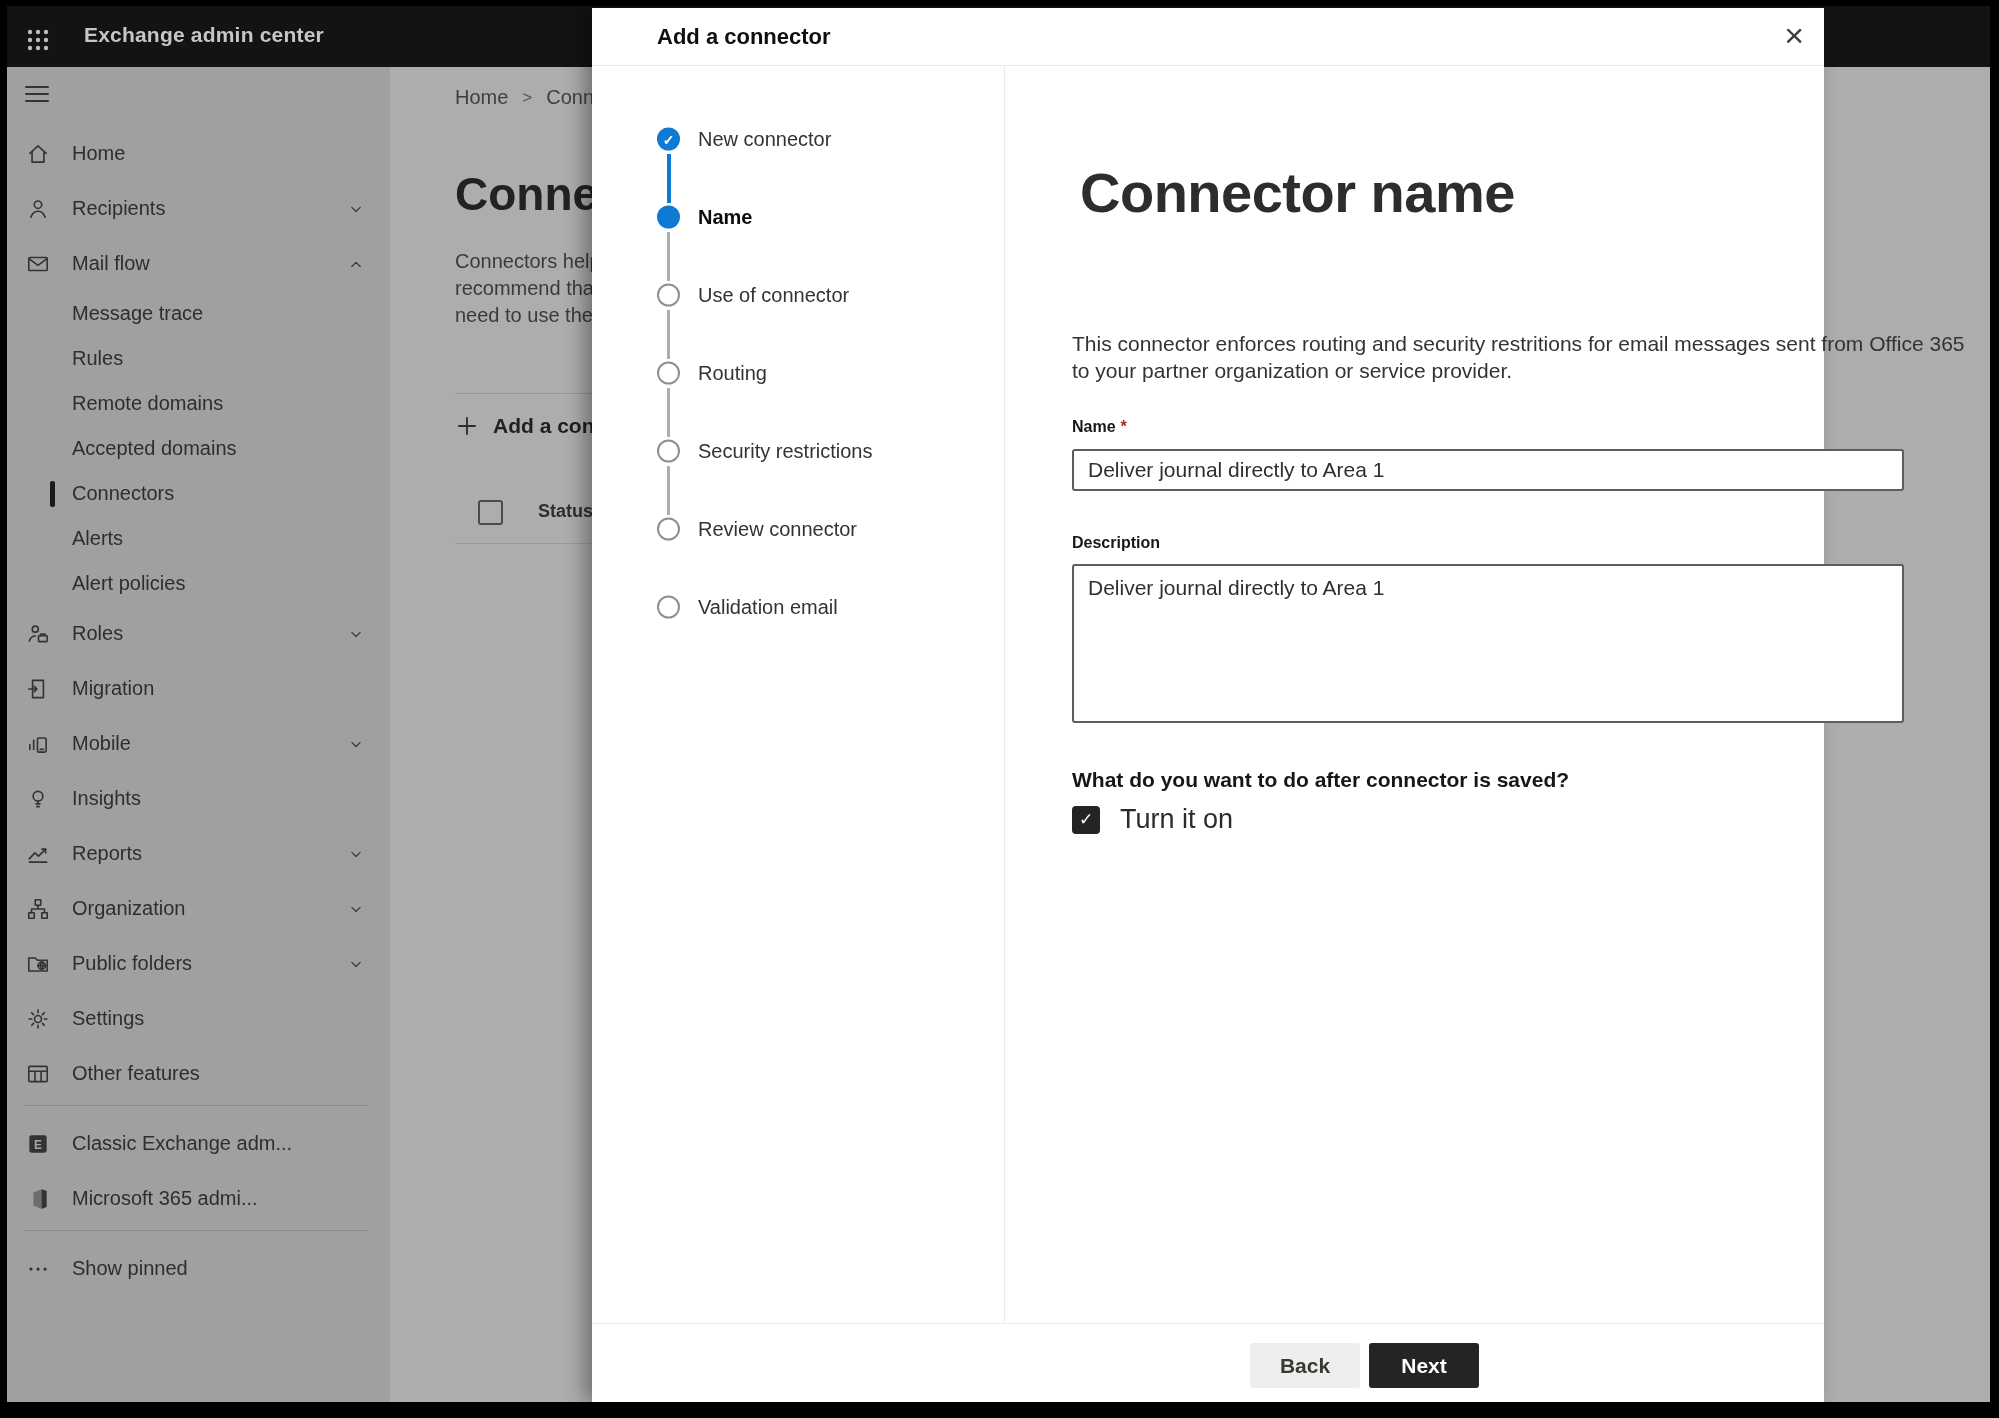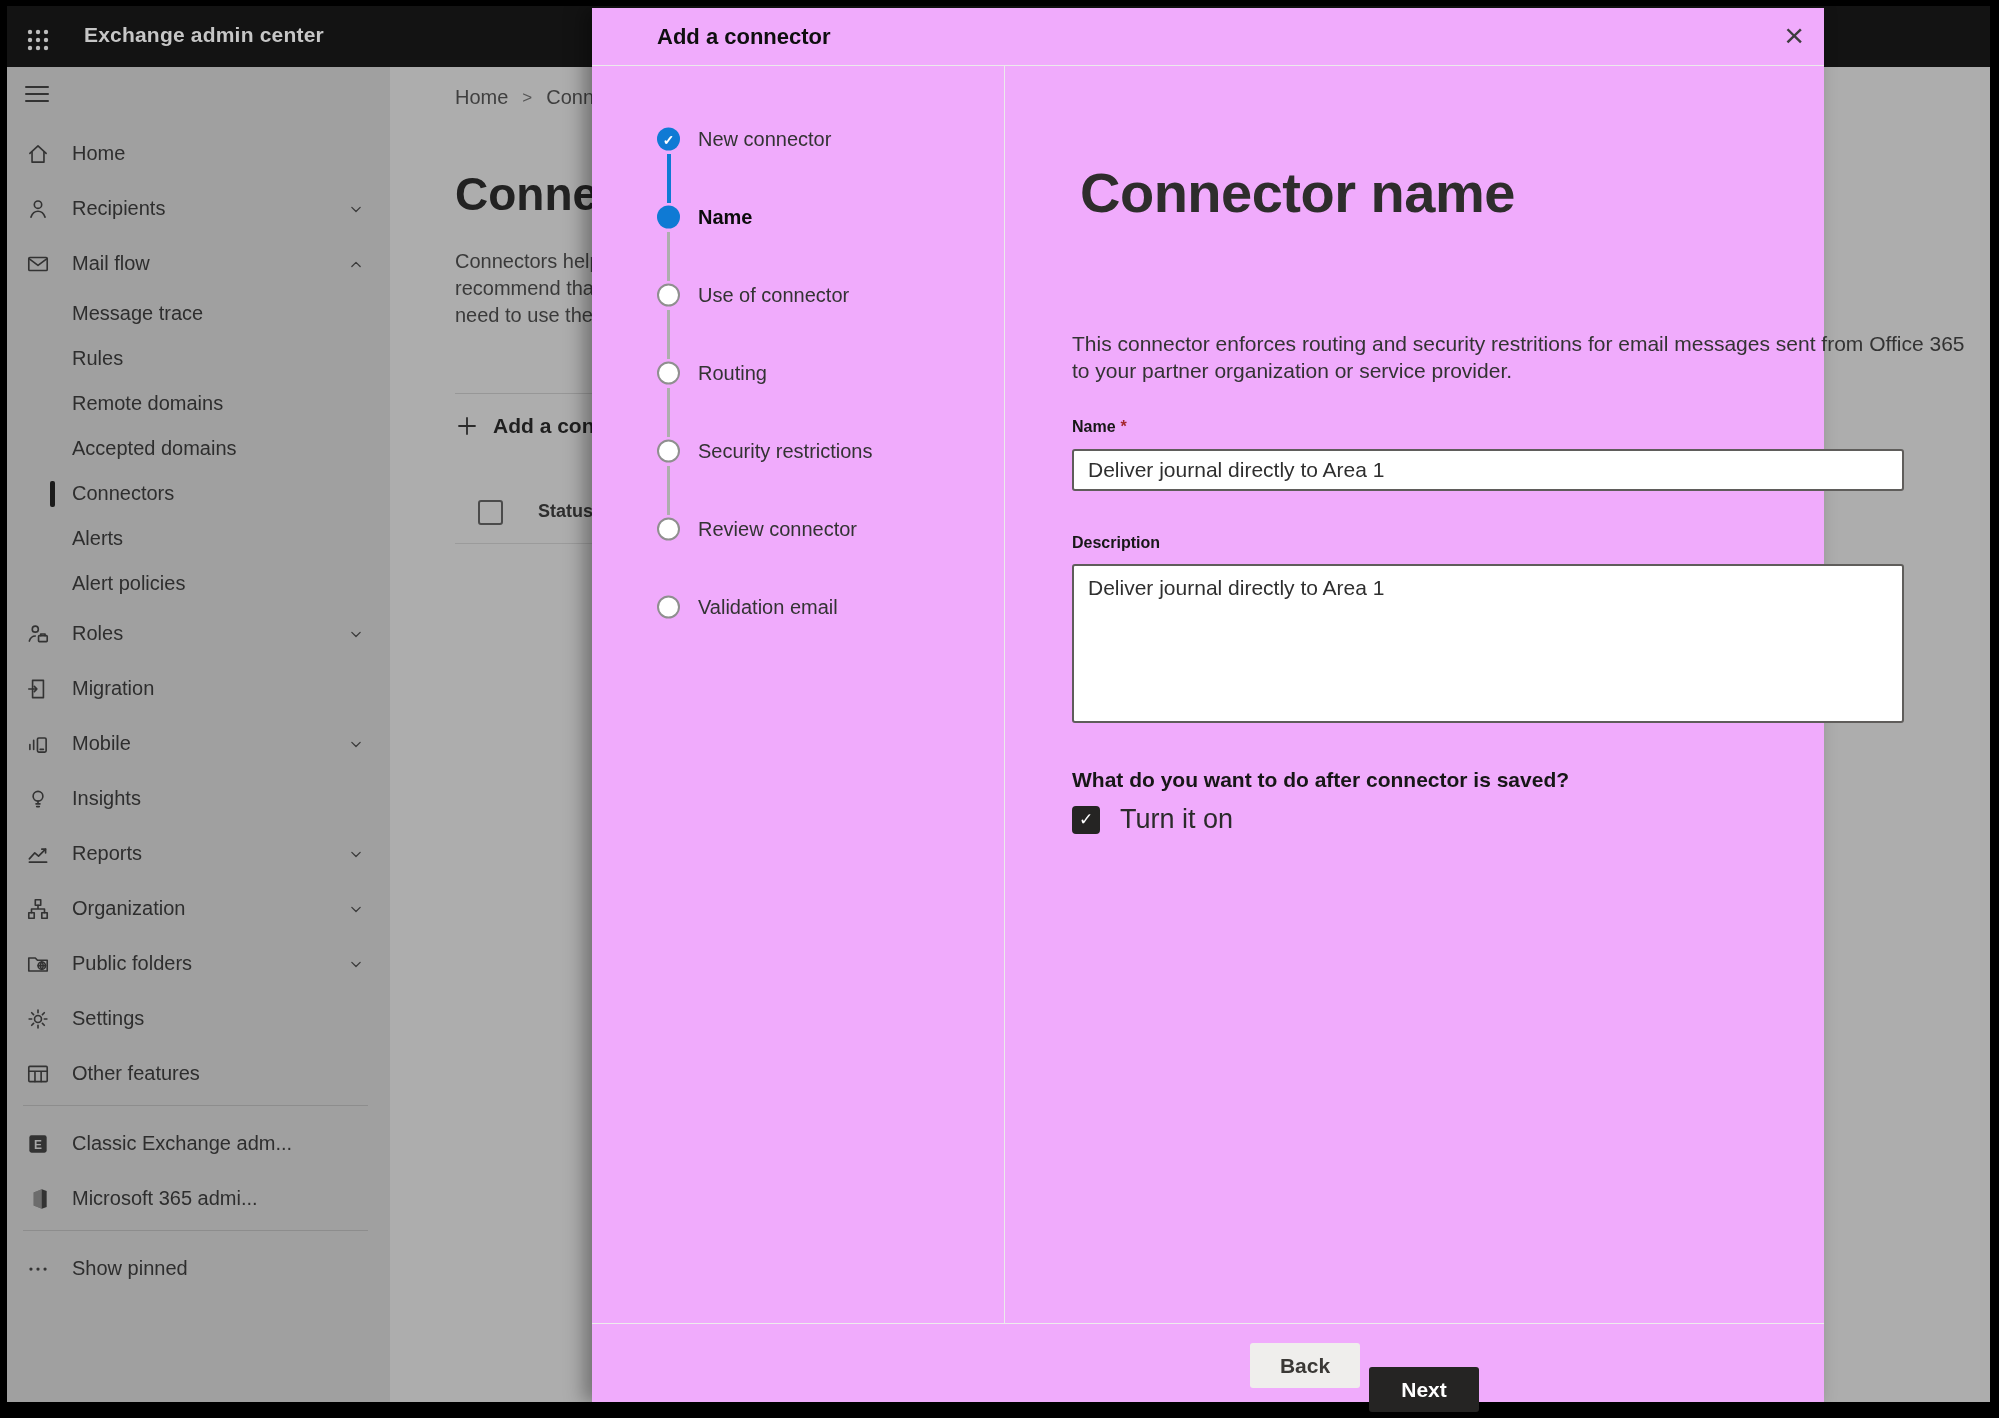--- a/index.html
+++ b/index.html
@@ -38,21 +38,21 @@
   .bg-divider1{position:absolute;left:65px;top:326px;width:600px;height:1px;background:#979797;}
   .bg-add-btn{position:absolute;left:65px;top:340px;height:38px;display:flex;align-items:center;gap:14px;cursor:pointer;}
   .bg-add-btn .plus{width:24px;height:24px;color:#2b2b2b;}
   .bg-add-btn .plus svg{width:24px;height:24px;display:block;}
   .bg-add-btn .bg-add-label{font-size:21px;font-weight:600;color:#1f1f1f;white-space:nowrap;}
   .bg-checkbox{position:absolute;left:88px;top:433px;width:21px;height:21px;border:2px solid #4b4b4b;border-radius:3px;background:transparent;}
   .bg-status{position:absolute;left:148px;top:434px;font-size:18px;font-weight:600;color:#2f2f2f;}
   .bg-divider2{position:absolute;left:65px;top:476px;width:600px;height:1px;background:#9b9b9b;}
 
   
-  .dialog{position:absolute;left:592px;top:8px;width:1232px;height:1394px;background:#f0abfc;z-index:10;
+  .dialog{position:absolute;left:592px;top:8px;width:1232px;height:1394px;background:#ffffff;z-index:10;
           box-shadow:-8px 0 18px rgba(0,0,0,.35);}
   .dlg-title{position:absolute;left:65px;top:16px;font-size:22px;font-weight:700;color:#0f0f0f;}
   .dlg-close{position:absolute;right:16px;top:6px;font-size:34px;font-weight:300;color:#3d3d3d;cursor:pointer;line-height:1;padding:4px;}
   .dlg-header-line{position:absolute;left:0;top:57px;width:100%;height:1px;background:#ebebeb;}
   .dlg-vline{position:absolute;left:412px;top:57px;width:1px;height:1258px;background:#ebebeb;}
 
   
   .steps{position:absolute;left:65px;top:92px;width:330px;}
   .step{position:relative;height:78px;}
   .step-circle{position:absolute;left:0;top:50%;transform:translateY(-50%);width:23px;height:23px;border-radius:50%;
@@ -85,21 +85,21 @@
   .turn-checkbox{width:28px;height:28px;border-radius:4px;box-sizing:border-box;border:2px solid #252423;
        display:flex;align-items:center;justify-content:center;font-size:17px;color:#fff;cursor:pointer;background:#fff;}
   .turn-checkbox.checked{background:#252423;}
   .turn-label{font-size:27px;color:#2b2b2b;}
 
   
   .dlg-footer-line{position:absolute;left:0;top:1315px;width:100%;height:1px;background:#ededed;}
   .btn{position:absolute;top:1335px;width:110px;height:45px;border:none;border-radius:3px;
        font-size:21px;font-family:"Liberation Sans",sans-serif;cursor:pointer;}
   .btn-back{left:658px;background:#efeeec;color:#3b3936;font-weight:600;}
-  .btn-next{left:777px;background:#252423;color:#fff;font-weight:600;margin-top:24px;}
+  .btn-next{left:777px;background:#252423;color:#fff;font-weight:600;}
 </style>
 </head>
 <body>
 
 <div class="screen">
 
   <div class="topbar">
     <span class="waffle">
       <svg viewBox="0 0 26 26" fill="currentColor">
         <circle cx="5" cy="5" r="2.2"></circle>

